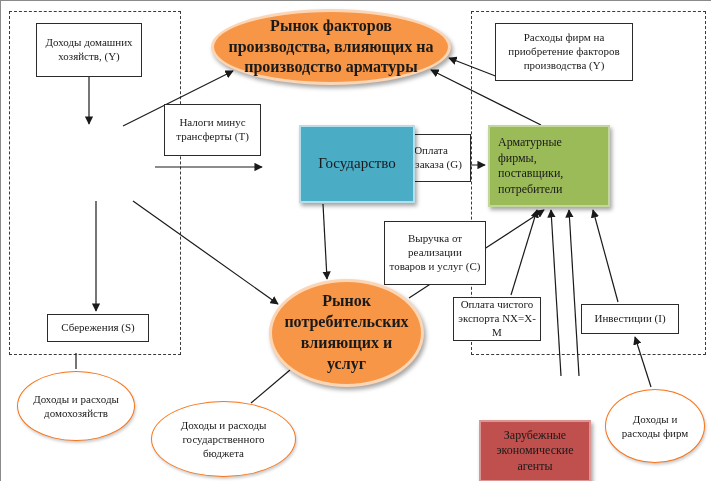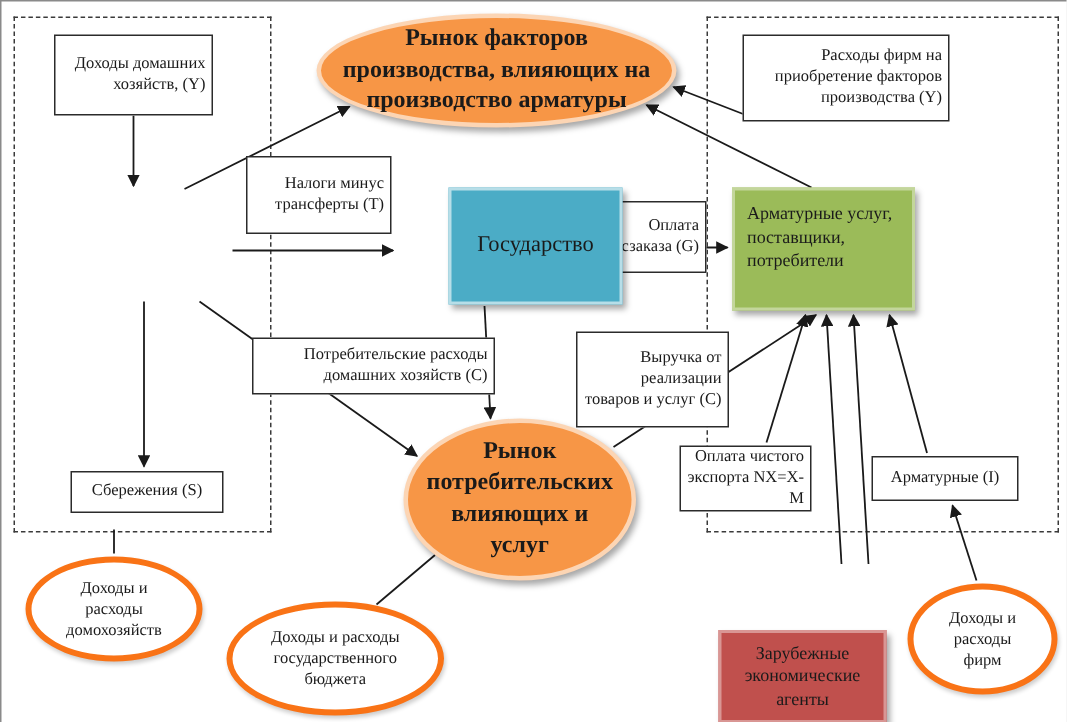--- a/index.html
+++ b/index.html
@@ -5,37 +5,37 @@
   html,body{margin:0;padding:0;background:#e8e8e8;}
   .canvas{
     position:relative;width:711px;height:481px;background:#ffffff;
     border:1px solid #8a8a8a;overflow:hidden;
     font-family:"Liberation Serif", serif;color:#1a1a1a;
   }
   .layer-svg{position:absolute;left:0;top:0;z-index:1;}
   .dashed{position:absolute;border:1px dashed #3a3a3a;z-index:0;}
   .wbox{
     position:absolute;z-index:2;background:#ffffff;border:1px solid #2b2b2b;
-    display:flex;align-items:center;justify-content:center;text-align:right;
+    display:flex;align-items:center;justify-content:center;text-align:center;
     font-size:11px;line-height:1.25;padding:2px 4px;box-sizing:border-box;
   }
   .nbox{
     position:absolute;z-index:2;box-sizing:border-box;font-size:12px;line-height:1.3;
     box-shadow:2px 3px 4px rgba(0,0,0,0.35);padding:8px;
   }
   .green{background:#9BBB59;border:2px solid #C3D69B;}
   .blue{background:#4BACC6;border:2px solid #B7DEE8;display:flex;align-items:center;justify-content:center;text-align:center;font-size:15px;margin-left:34px;}
   .red{background:#C0504D;border:2px solid #D99694;display:flex;align-items:center;justify-content:center;text-align:center;margin-top:43px;}
   .ell{
     position:absolute;z-index:2;border-radius:50%;box-sizing:border-box;
     display:flex;align-items:center;justify-content:center;text-align:center;
     font-size:16px;line-height:1.3;padding:6px 14px;
   }
   .orange{background:#F79646;border:3px solid #FCD5B4;box-shadow:2px 3px 4px rgba(0,0,0,0.35);font-weight:600;}
-  .white-ell{background:#ffffff;border:4px solid #f97316;font-size:11px;box-shadow:1px 2px 3px rgba(0,0,0,0.2);}
+  .white-ell{background:#ffffff;border:1px solid #f97316;font-size:11px;box-shadow:1px 2px 3px rgba(0,0,0,0.2);}
 </style>
 </head>
 <body>
 
 <div class="canvas">
 
   <div class="dashed" style="left:8px;top:10px;width:170px;height:342px;"></div>
   <div class="dashed" style="left:470px;top:10px;width:233px;height:342px;"></div>
 
   <svg class="layer-svg" width="711" height="481">
@@ -70,41 +70,38 @@
   </div>
   <div class="wbox" style="left:494px;top:22px;width:138px;height:58px;">
     <span>Расходы фирм на приобретение факторов производства (Y)</span>
   </div>
   <div class="wbox" style="left:163px;top:103px;width:97px;height:52px;">
     <span>Налоги минус трансферты (Т)</span>
   </div>
   <div class="wbox" style="left:390px;top:113px;width:80px;height:48px;margin-top:20px;">
     <span>Оплата госзаказа (G)</span>
   </div>
-  <div class="wbox" style="left:167px;top:224px;width:162px;height:38px;">
-    <span>Потребительские расходы домашних хозяйств (С)</span>
-  </div>
   <div class="wbox" style="left:383px;top:220px;width:102px;height:64px;">
     <span>Выручка от реализации товаров и услуг (С)</span>
   </div>
   <div class="wbox" style="left:46px;top:313px;width:102px;height:28px;">
     <span>Сбережения (S)</span>
   </div>
   <div class="wbox" style="left:452px;top:296px;width:88px;height:44px;">
     <span>Оплата чистого экспорта NX=X-M</span>
   </div>
   <div class="wbox" style="left:580px;top:303px;width:98px;height:30px;">
-    <span>Арматурные (I)</span>
+    <span>Инвестиции (I)</span>
   </div>
 
   <div class="nbox blue" style="left:264px;top:124px;width:116px;height:78px;">
     <span>Государство</span>
   </div>
   <div class="nbox green" style="left:487px;top:124px;width:122px;height:82px;">
-    <span>Арматурные услуг, поставщики, потребители</span>
+    <span>Арматурные фирмы, поставщики, потребители</span>
   </div>
   <div class="nbox red" style="left:478px;top:376px;width:112px;height:62px;">
     <span>Зарубежные экономические агенты</span>
   </div>
 
   <div class="ell orange" style="left:210px;top:8px;width:240px;height:76px;">
     <span>Рынок факторов производства, влияющих на производство арматуры</span>
   </div>
   <div class="ell orange" style="left:268px;top:278px;width:155px;height:108px;">
     <span>Рынок потребительских влияющих и услуг</span>

